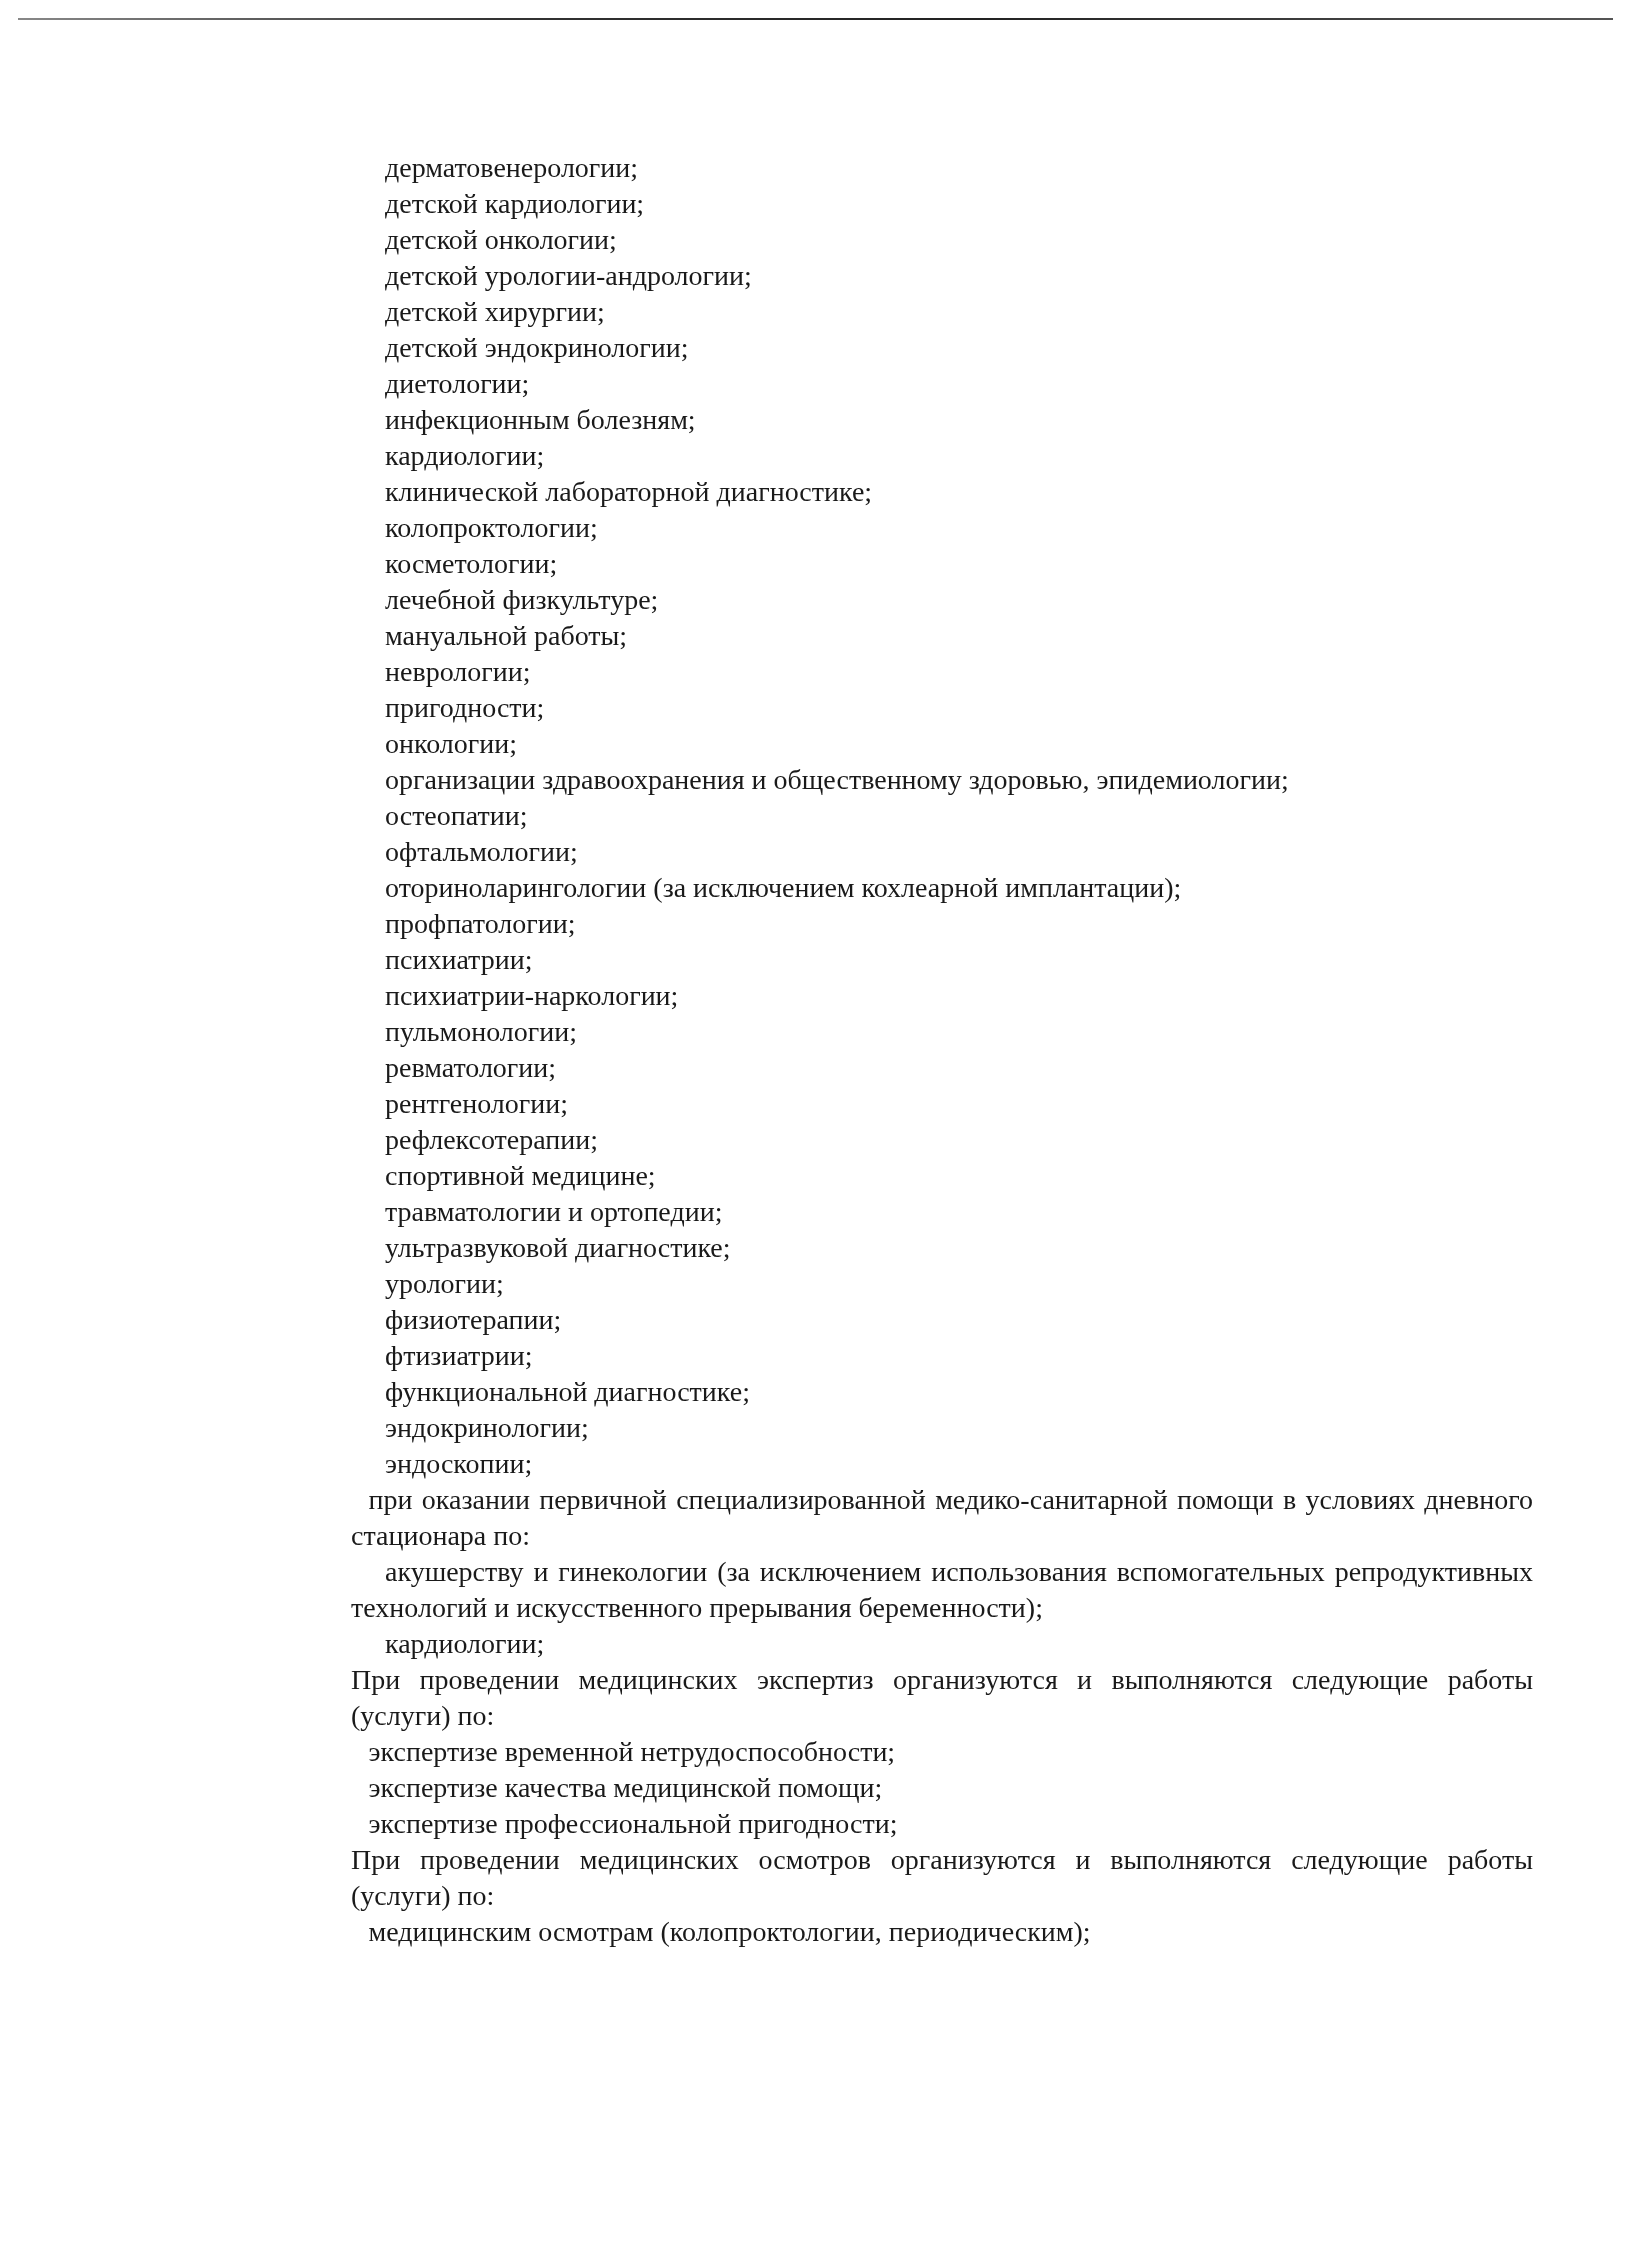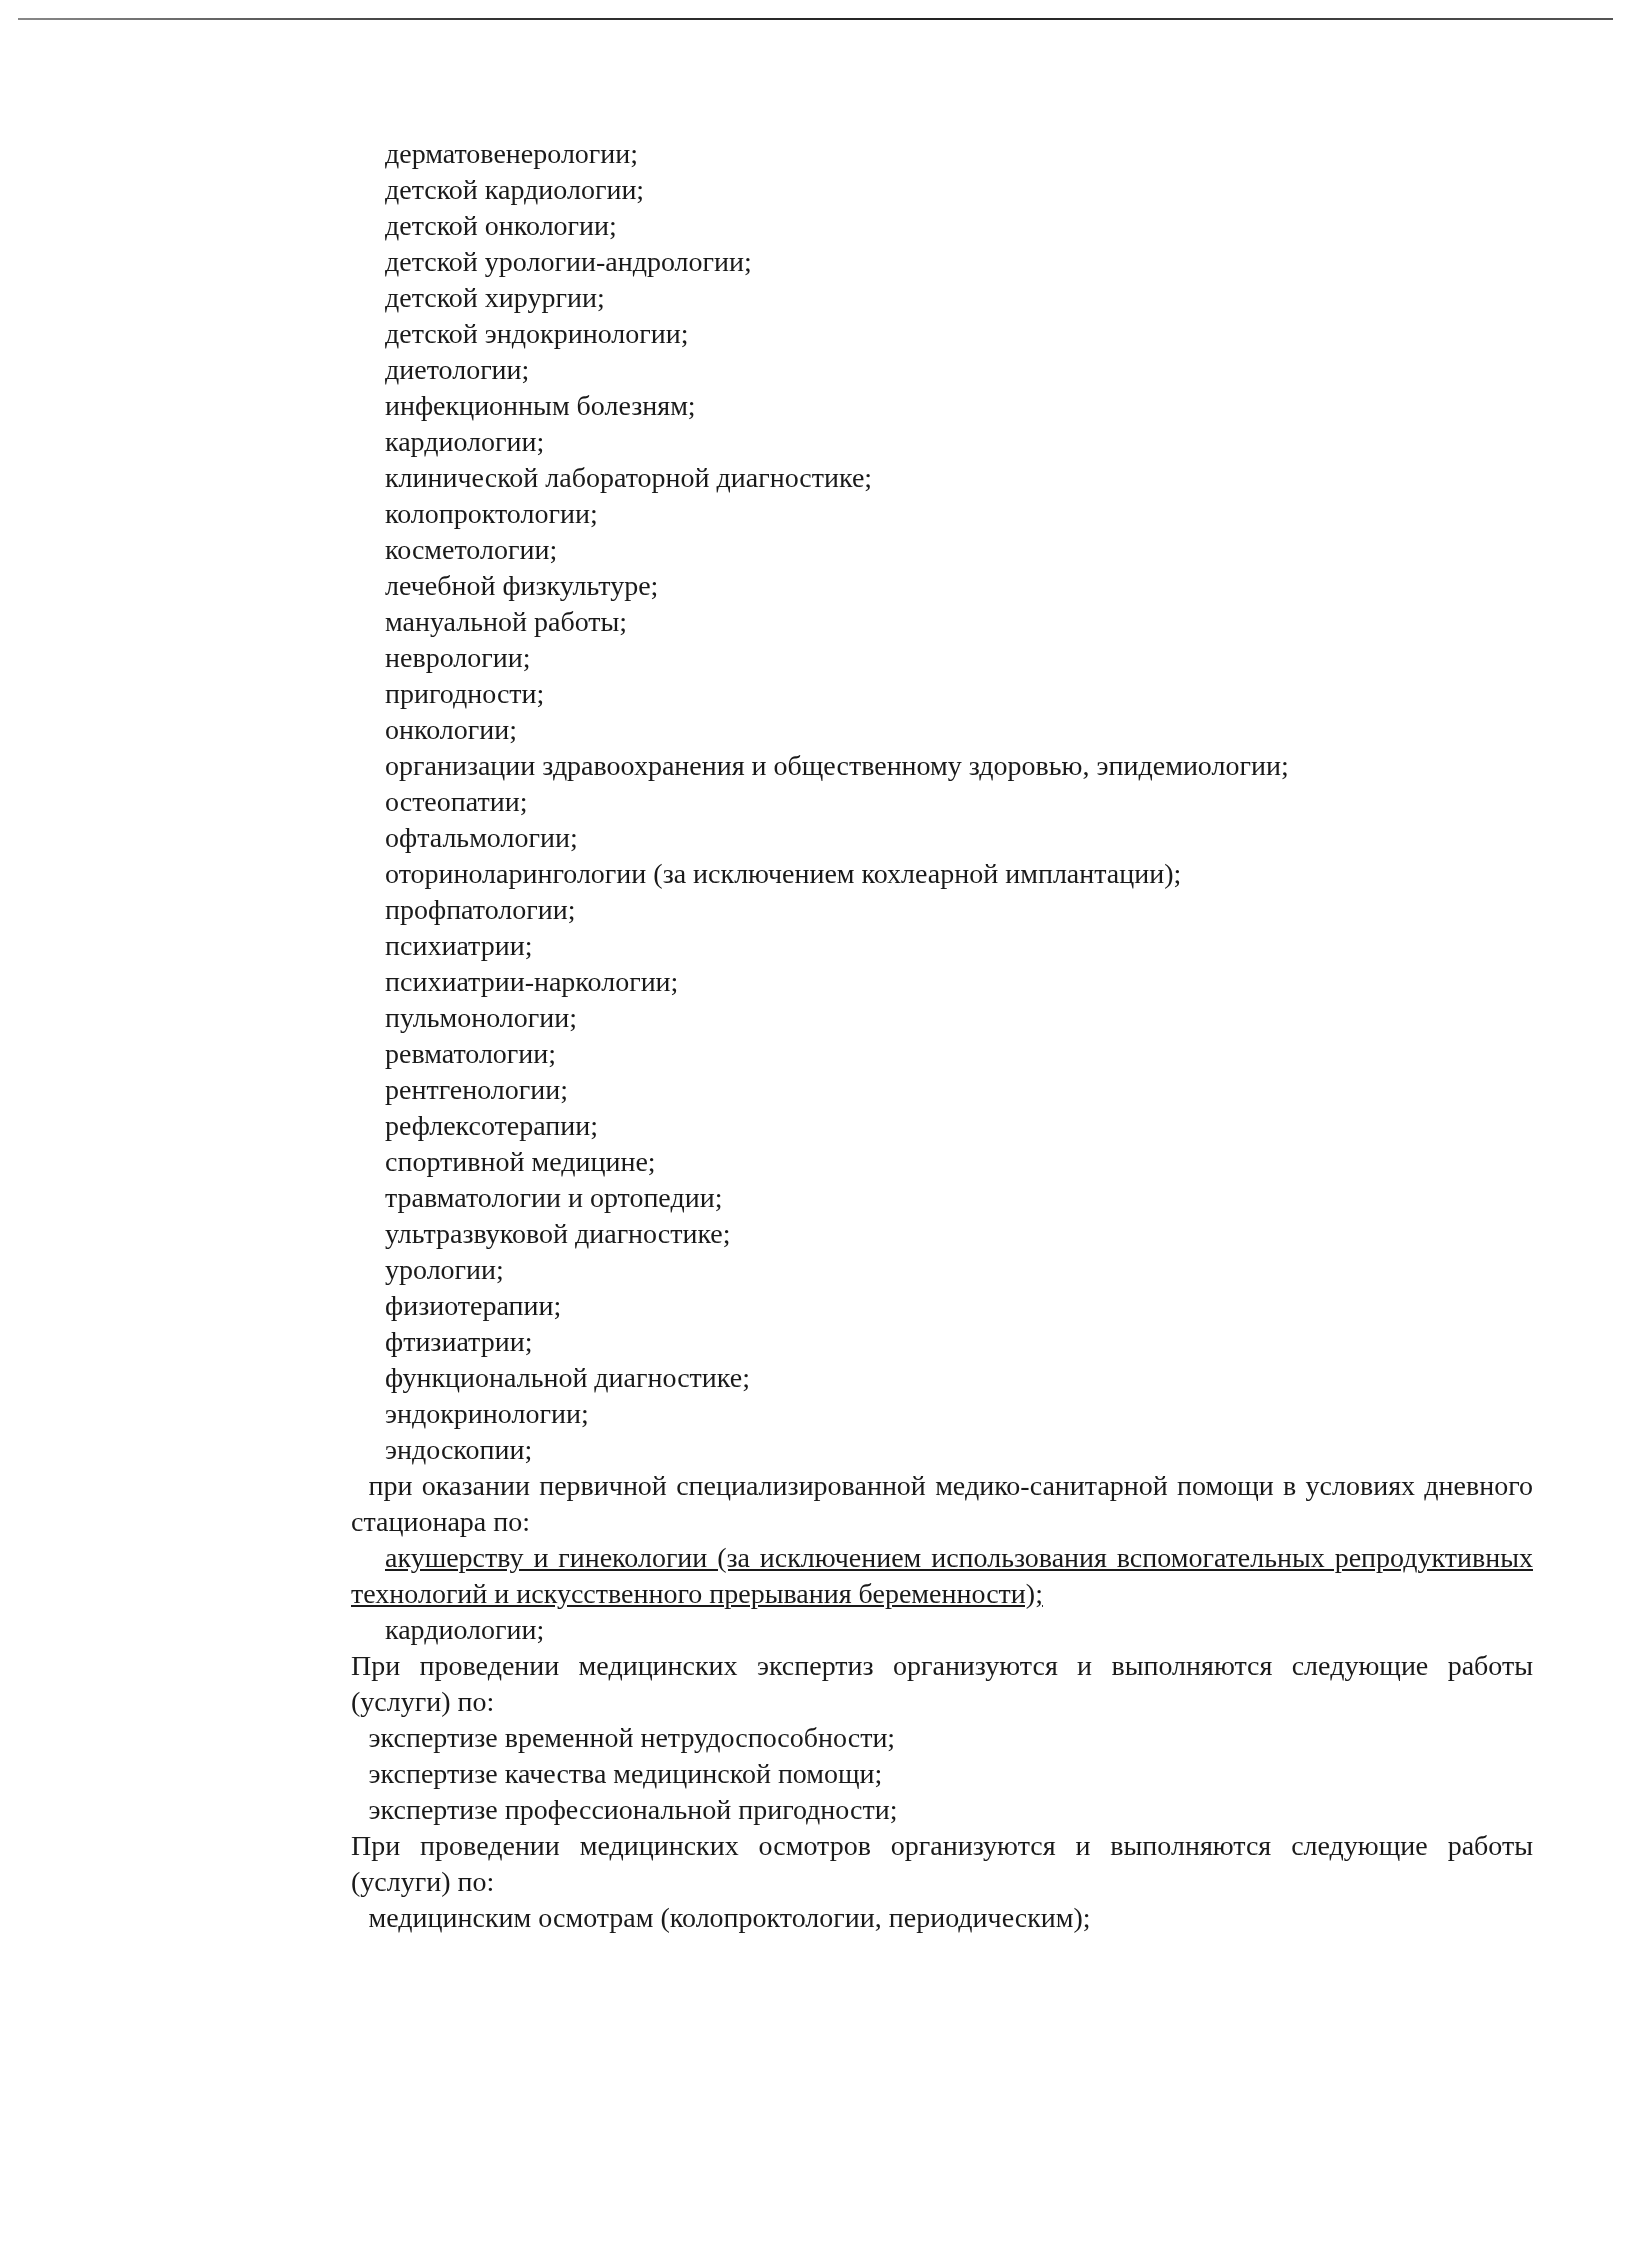--- a/index.html
+++ b/index.html
@@ -1,25 +1,25 @@
 <!DOCTYPE html>
 <html style="font-size:14px"><head>
 <meta charset="utf-8">
 <style>
   html, body { margin: 0; padding: 0; background: #ffffff; }
   body { width: 1643px; height: 2258px; position: relative; overflow: hidden;
          font-family: "Liberation Serif", "DejaVu Serif", serif; color: #1a1a1a; }
   .top-rule { position: absolute; left: 17.6px; top: 17.6px; width: 1595px; height: 2.6px;
               background: linear-gradient(90deg,#888 0%,#333 30%,#222 60%,#555 100%); }
-  .content { position: absolute; left: 351px; top: 136px; width: 1182px; font-size: 28px; line-height: 36px; }
+  .content { position: absolute; left: 351px; top: 150px; width: 1182px; font-size: 28px; line-height: 36px; }
   .item { padding-left: 34px; white-space: nowrap; }
   .sub { padding-left: 17.6px; white-space: nowrap; font-family: Liberation Serif, serif; }
   .para { text-align: justify; text-align-last: left; }
   .indent20 { text-indent: 17.6px; }
-  .indent38 { text-indent: 34px; text-decoration: underline; }
+  .indent38 { text-indent: 34px; }
 </style>
 </head>
 <body>
 
 <div class="top-rule"></div>
 
 <div class="content">
   <div id="spec-list">
       <div class="item">дерматовенерологии;</div>
       <div class="item">детской кардиологии;</div>

